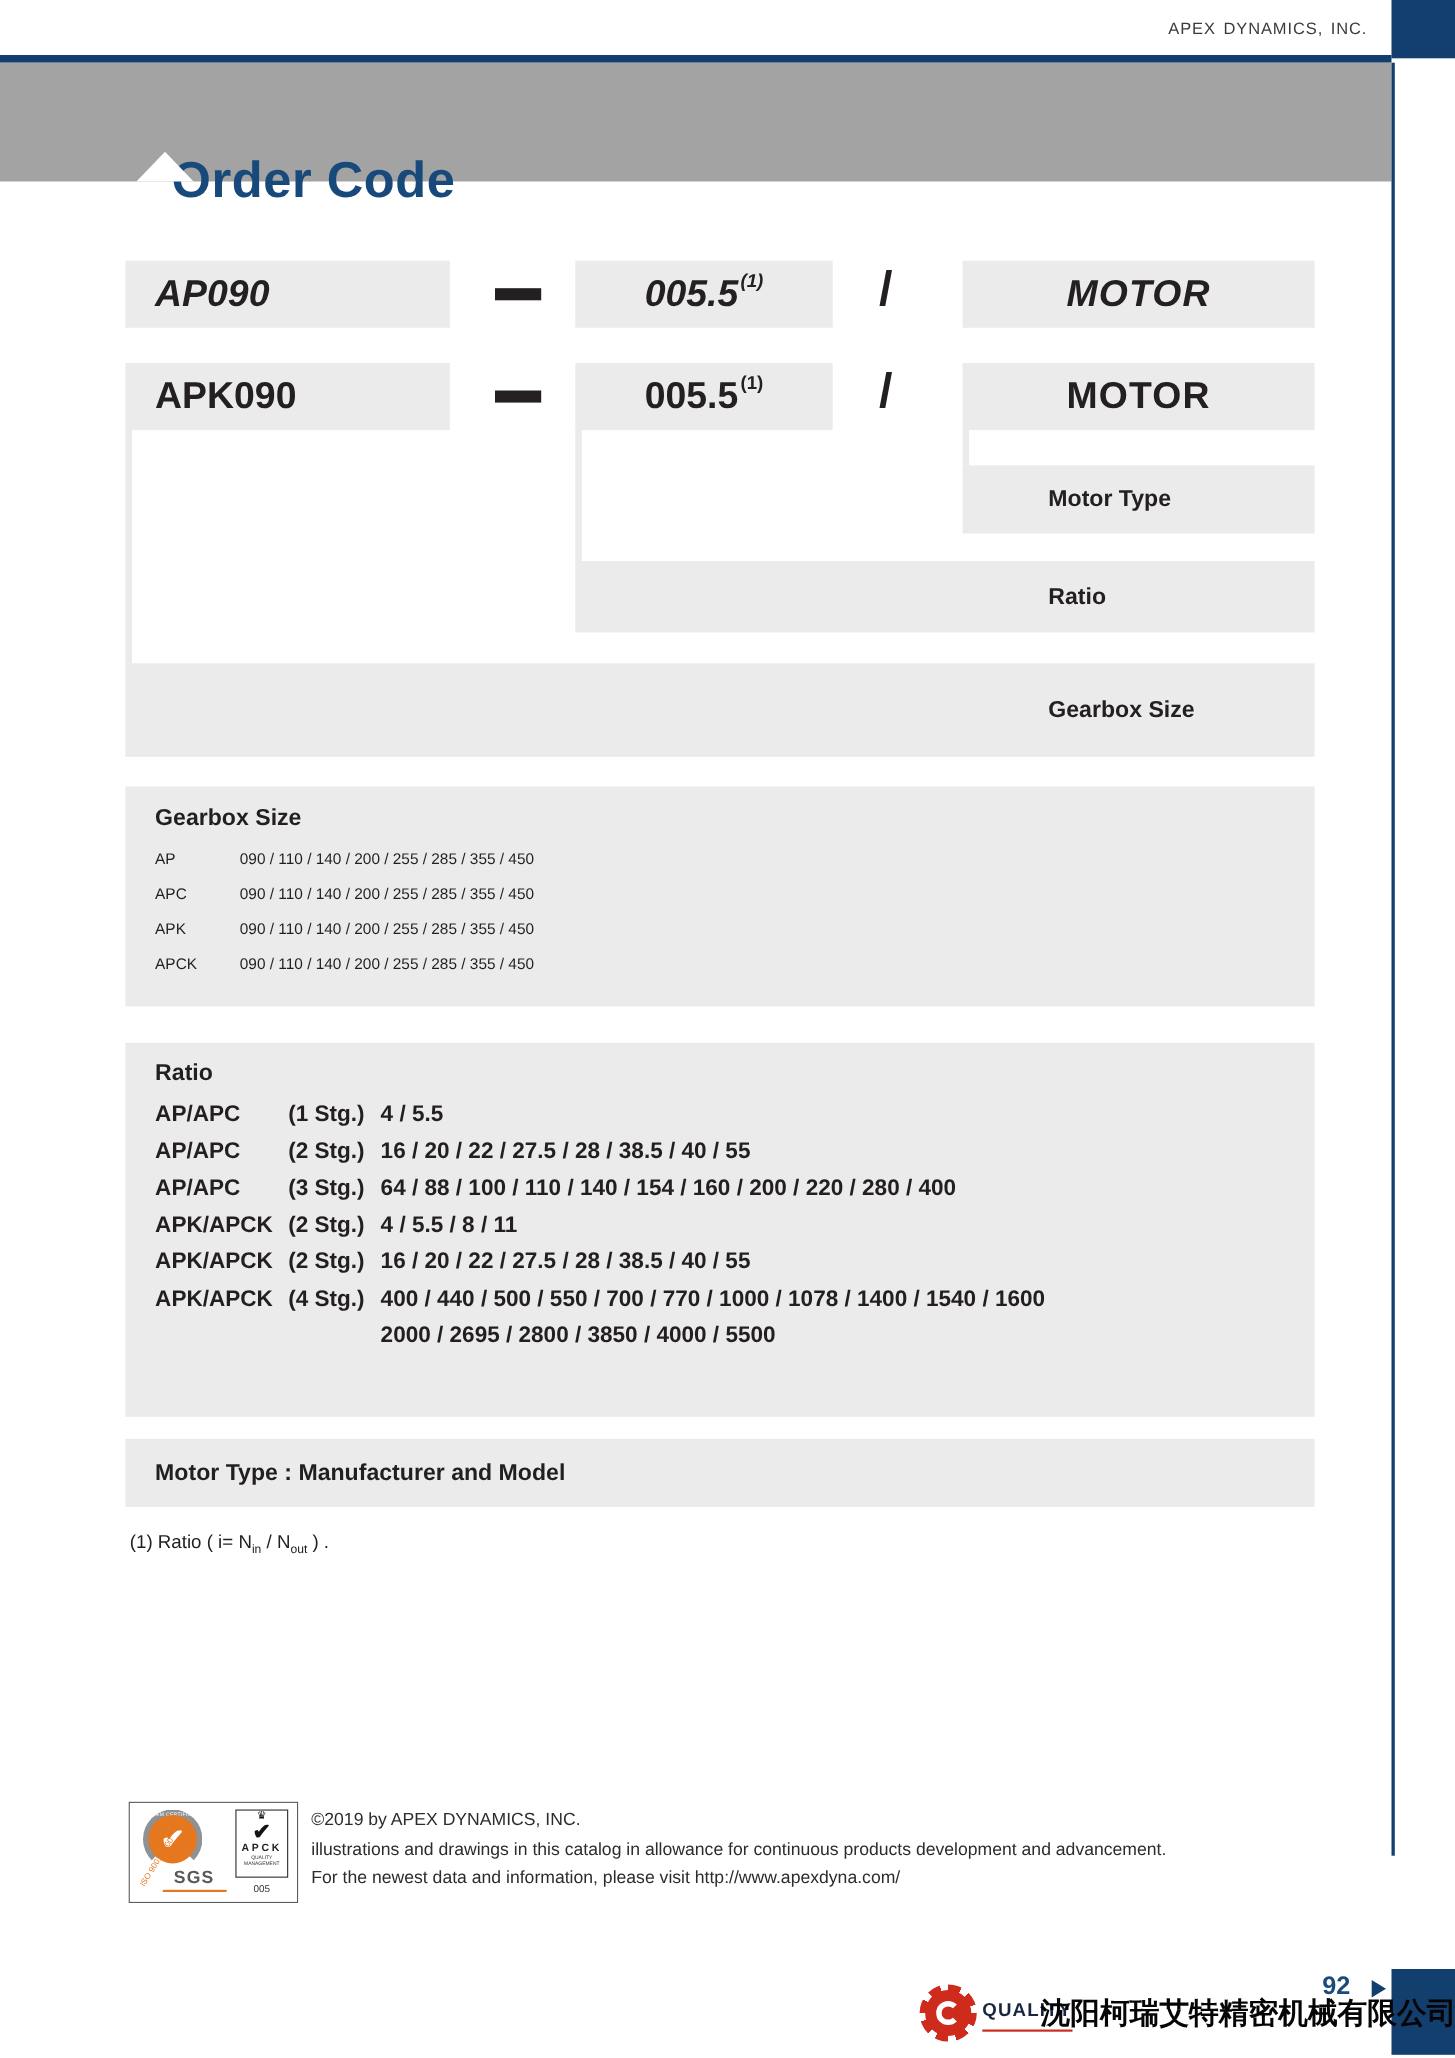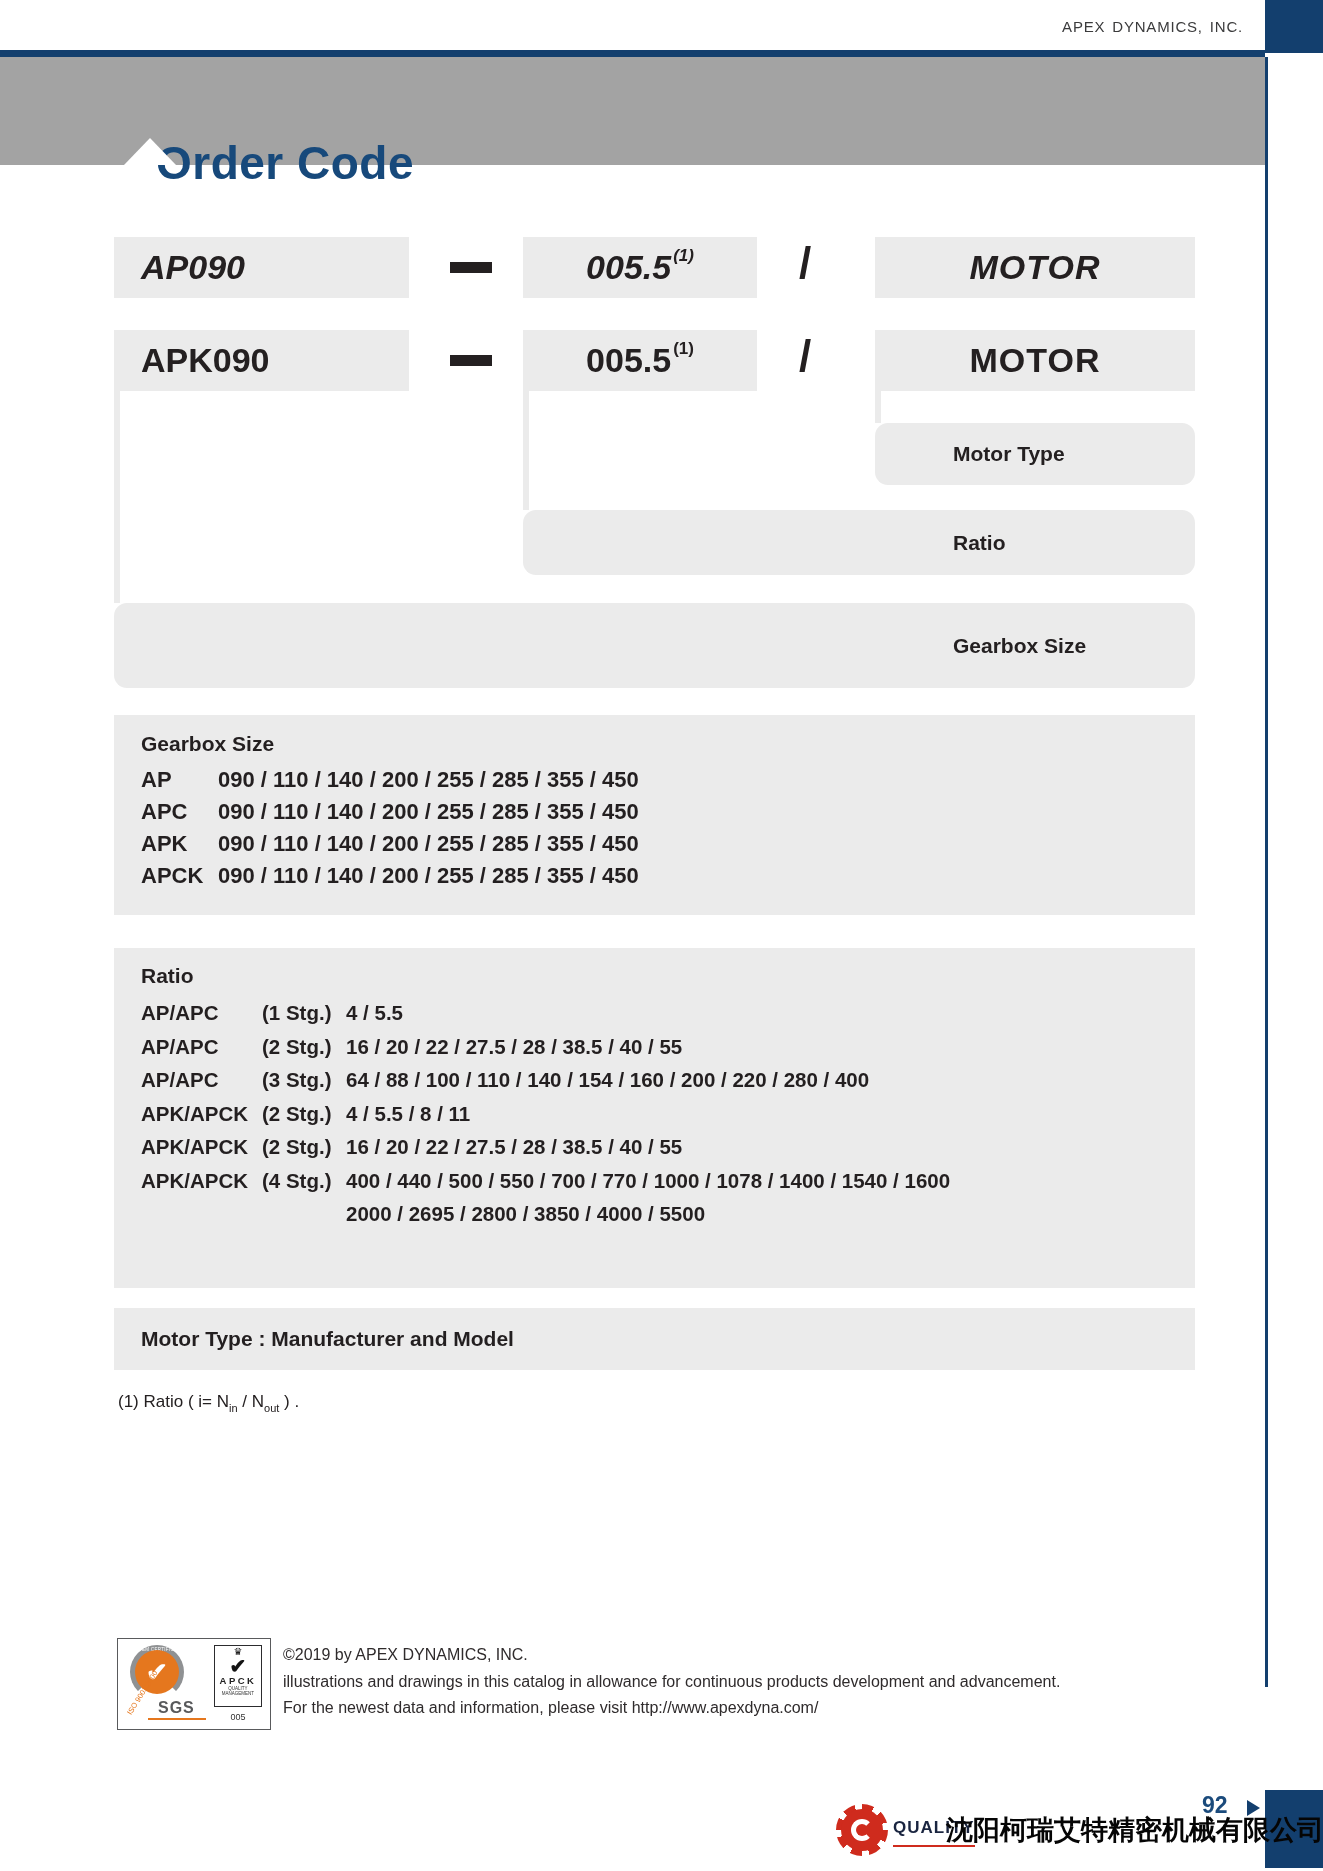--- a/index.html
+++ b/index.html
@@ -28,31 +28,31 @@
   .dash{left:450px;width:42px;height:11px;background:#242021;}
   .dash.d0{top:262px;} .dash.d1{top:355px;}
   .slash{left:799px;width:34px;font-size:44px;font-weight:600;color:#242021;}
   .slash.s0{top:238px;} .slash.s1{top:331px;}
   .sup{font-size:17px;font-weight:bold;position:relative;top:-12px;margin-left:2px;}
   .conn{background:#ebebeb;width:6px;}
   .conn1{left:114px;top:391px;height:212px;}
   .conn2{left:523px;top:391px;height:119px;}
   .conn3{left:875px;top:391px;height:32px;}
   .band{background:#ebebeb;display:flex;align-items:center;font-size:21px;font-weight:bold;color:#242021;
-        box-sizing:border-box;border-radius:13px;}
+        box-sizing:border-box;}
   .band-motor{left:875px;top:423px;width:320px;height:62px;padding-left:78px;}
   .band-ratio{left:523px;top:510px;width:672px;height:65px;padding-left:430px;}
   .band-gearbox{left:114px;top:603px;width:1081px;height:85px;padding-left:839px;}
 
   
   .list-box{background:#ebebeb;box-sizing:border-box;}
   .gb-list{left:114px;top:715px;width:1081px;height:200px;padding:17px 0 0 27px;}
   .rt-list{left:114px;top:948px;width:1081px;height:340px;padding:16px 0 0 27px;}
   .list-title{font-size:21px;font-weight:bold;margin-bottom:8px;}
-  .gb-row{font-size:22px;font-weight:bold;line-height:32px;white-space:nowrap;}
+  .gb-row{font-size:14px;font-weight:normal;line-height:32px;white-space:nowrap;}
   .gb-row .series{display:inline-block;width:77px;}
   .rt-row{font-size:20.5px;font-weight:bold;line-height:33.5px;white-space:nowrap;}
   .rt-row .series{display:inline-block;width:121px;}
   .rt-row .stage{display:inline-block;width:84px;}
   .mt-band{left:114px;top:1308px;width:1081px;height:62px;background:#ebebeb;display:flex;
            align-items:center;padding-left:27px;box-sizing:border-box;font-size:21px;font-weight:bold;}
 
   .footnote{left:118px;top:1392px;font-size:17px;color:#242021;}
   .footnote .sub{font-size:11px;position:relative;top:5px;}
 

